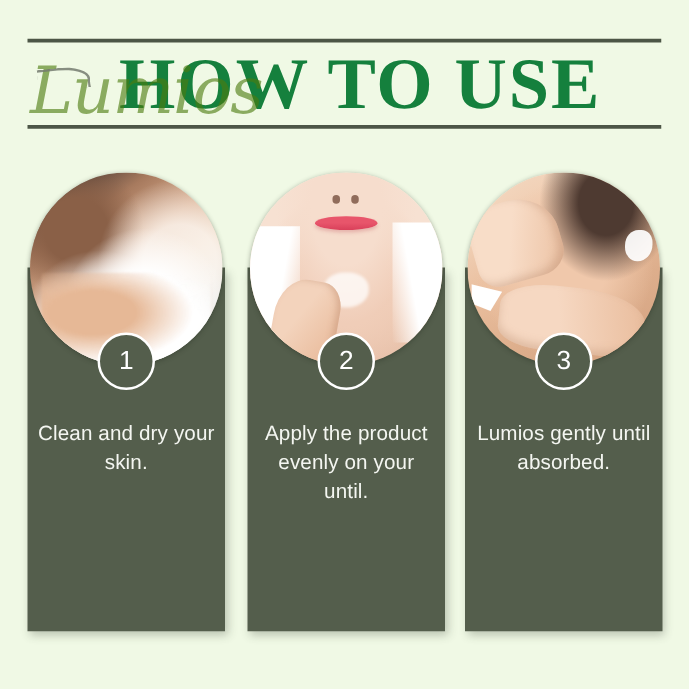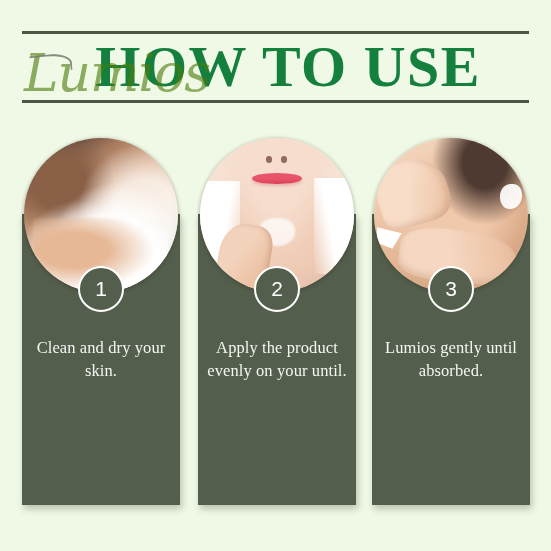--- a/index.html
+++ b/index.html
@@ -290,21 +290,21 @@
   }
 
   
   .caption {
     position: absolute;
     left: 8px;
     top: 198px;
     width: 142px;
     text-align: center;
     color: #f4f6f1;
-    font-family: Liberation Serif, serif;
+    font-family: Liberation Sans, sans-serif;
     font-size: 16.5px;
     line-height: 23px;
     letter-spacing: 0.1px;
   }
 </style>
 </head>
 <body>
 
 <div id="infographic">
 

